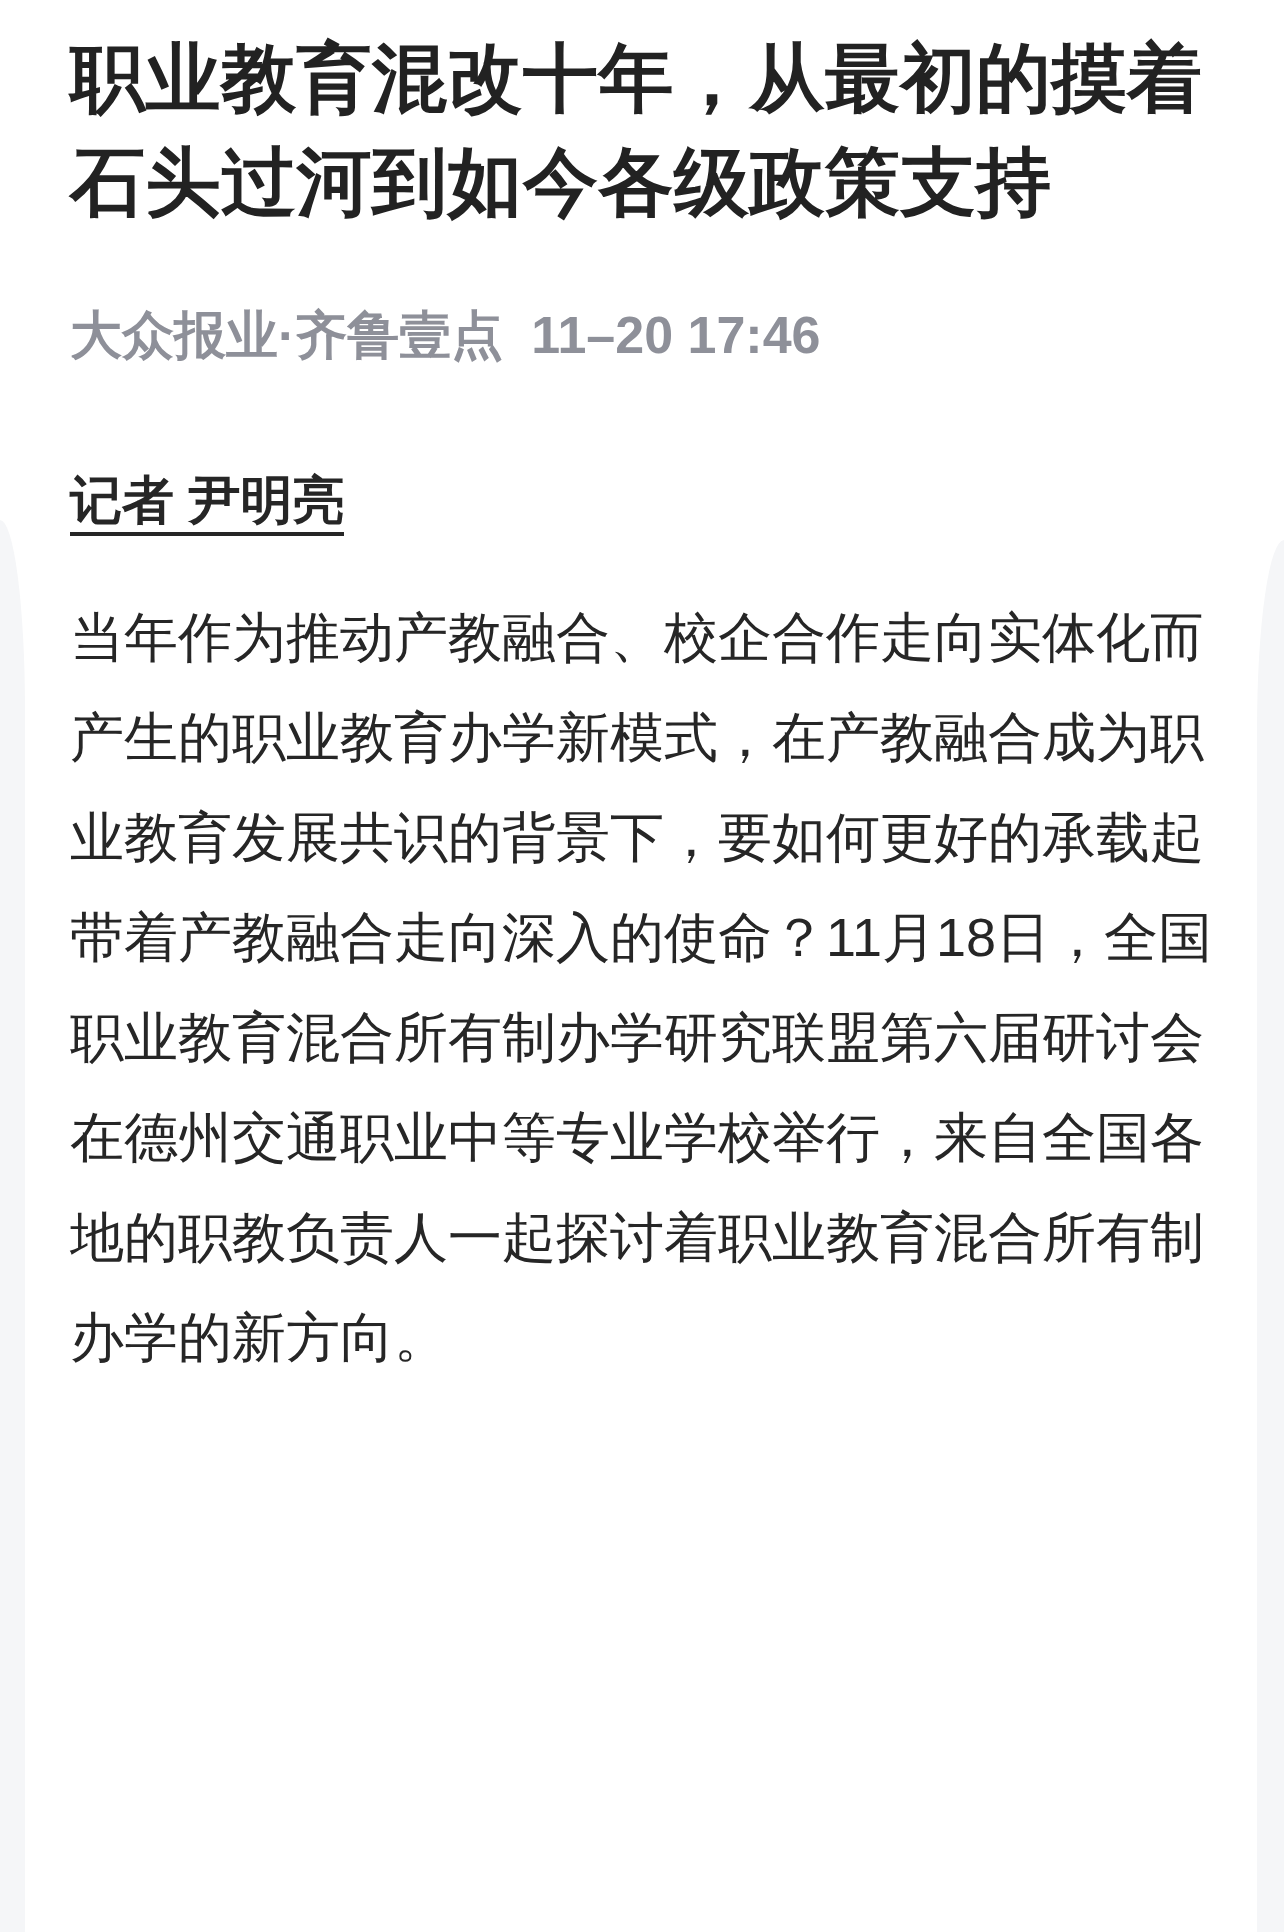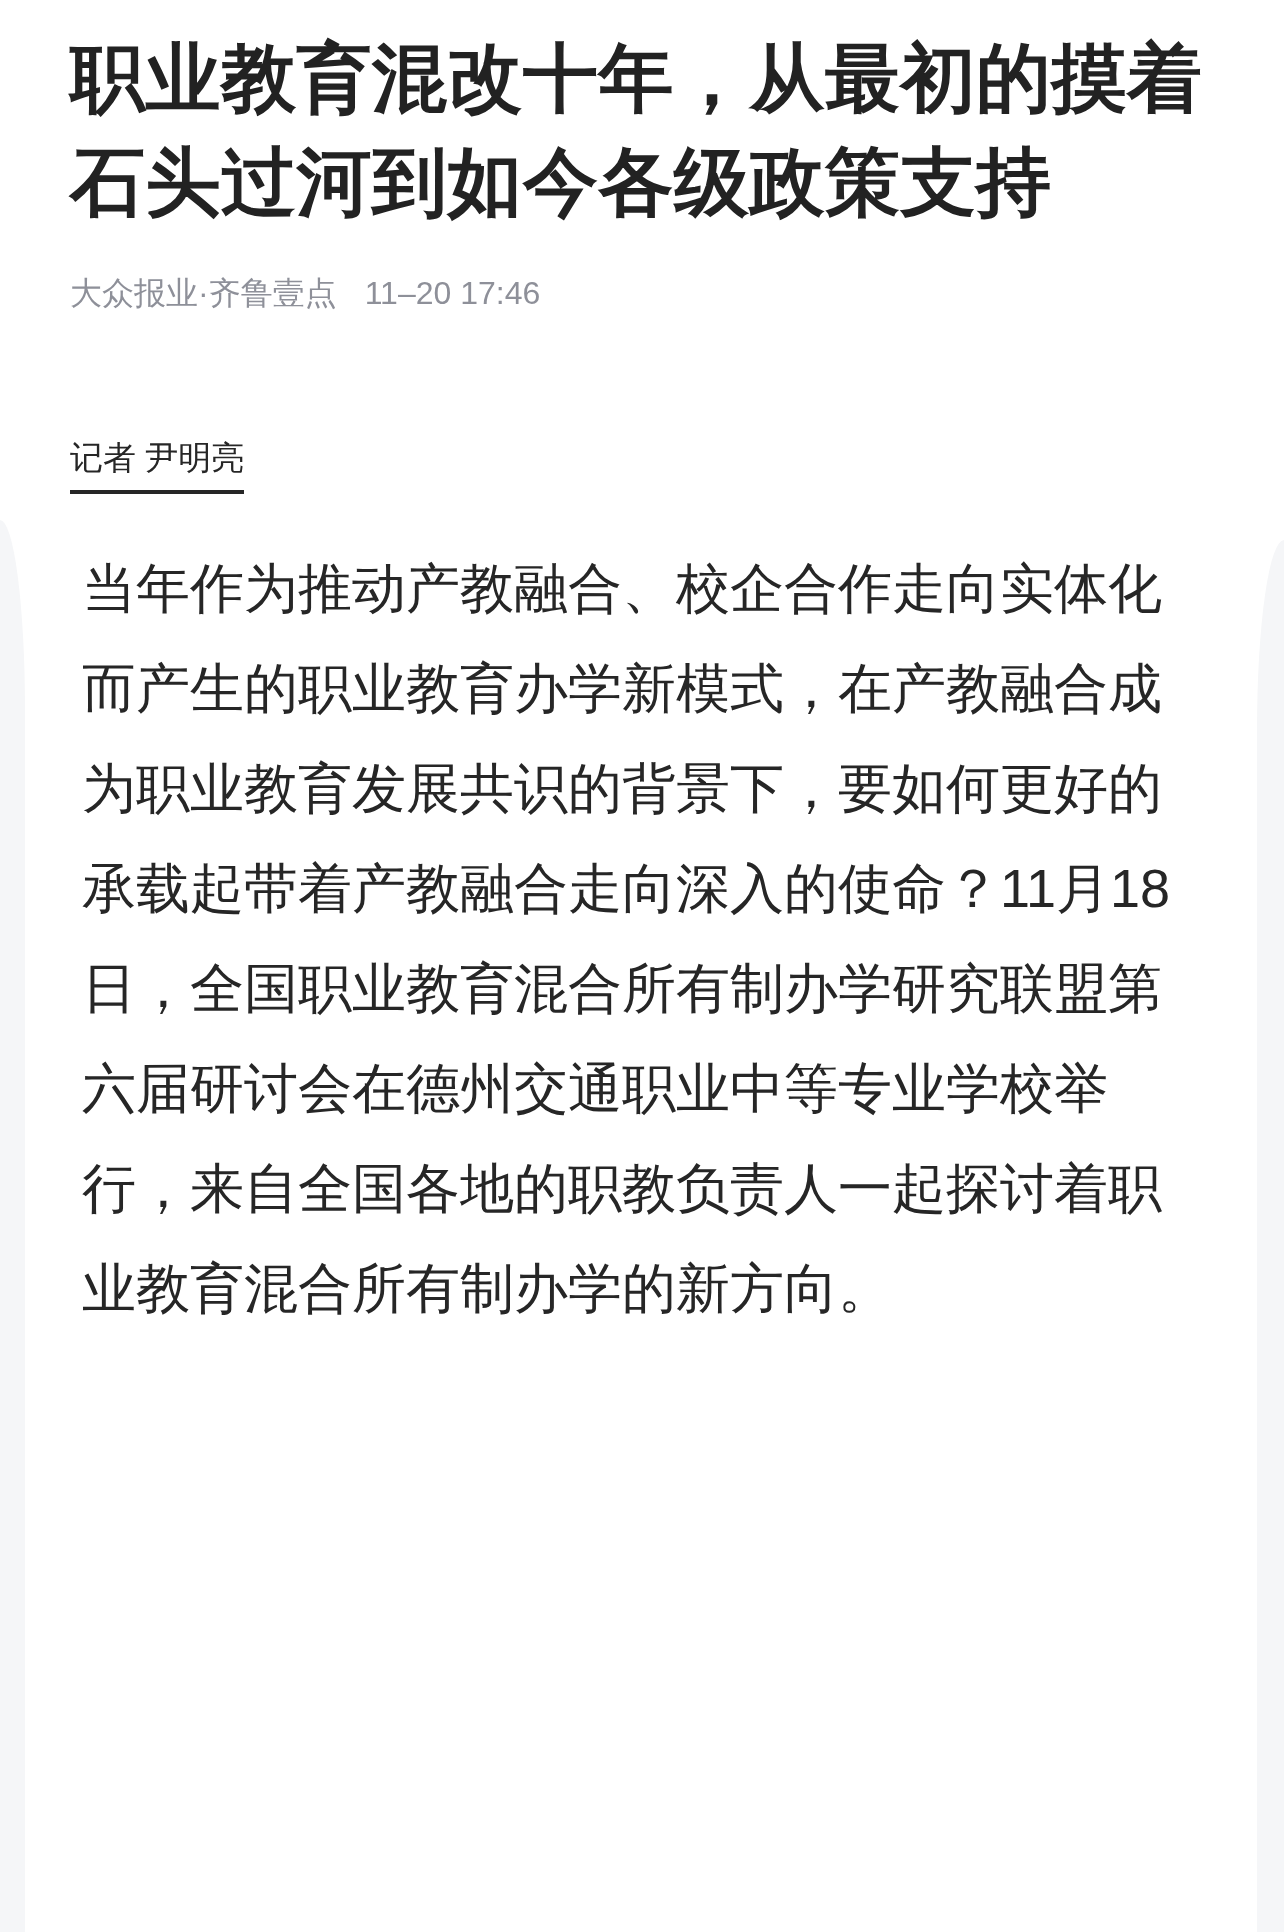--- a/index.html
+++ b/index.html
@@ -22,51 +22,51 @@
   }
   .title {
     margin: 26px 0 0 0;
     font-size: 75px;
     line-height: 104px;
     font-weight: 700;
     letter-spacing: 0.5px;
     color: var(--color-title, #222222);
   }
   .meta {
-    margin-top: 34px;
-    font-size: 32px;
+    margin-top: 76px;
+    font-size: 52px;
     line-height: 50px;
-    font-weight: 400;
+    font-weight: 700;
     color: var(--color-meta, #8e9099);
   }
   .timestamp {
     margin-left: 28px;
   }
   .byline-row {
     margin-top: 110px;
     line-height: 60px;
   }
   .byline {
     display: inline-block;
-    font-size: 33px;
-    font-weight: 400;
+    font-size: 52px;
+    font-weight: 700;
     color: var(--color-body, #262626);
     border-bottom: 4px solid var(--color-underline, #262626);
     padding-bottom: 2px;
   }
   .para {
     margin: 0;
     font-size: 54px;
     line-height: 100px;
     font-weight: 400;
     color: var(--color-body, #262626);
     word-break: break-all;
   }
   .para-1 { margin-top: 60px; }
-  .para-2 { margin-top: 44px; margin-left: 12px; }
+  .para-2 { margin-top: 44px; }
   .edge-strip {
     position: absolute;
     bottom: 0;
     z-index: 1;
     background: var(--color-edge_strip, #f5f6f8);
   }
   .edge-left {
     left: 0;
     top: 520px;
     width: 25px;

